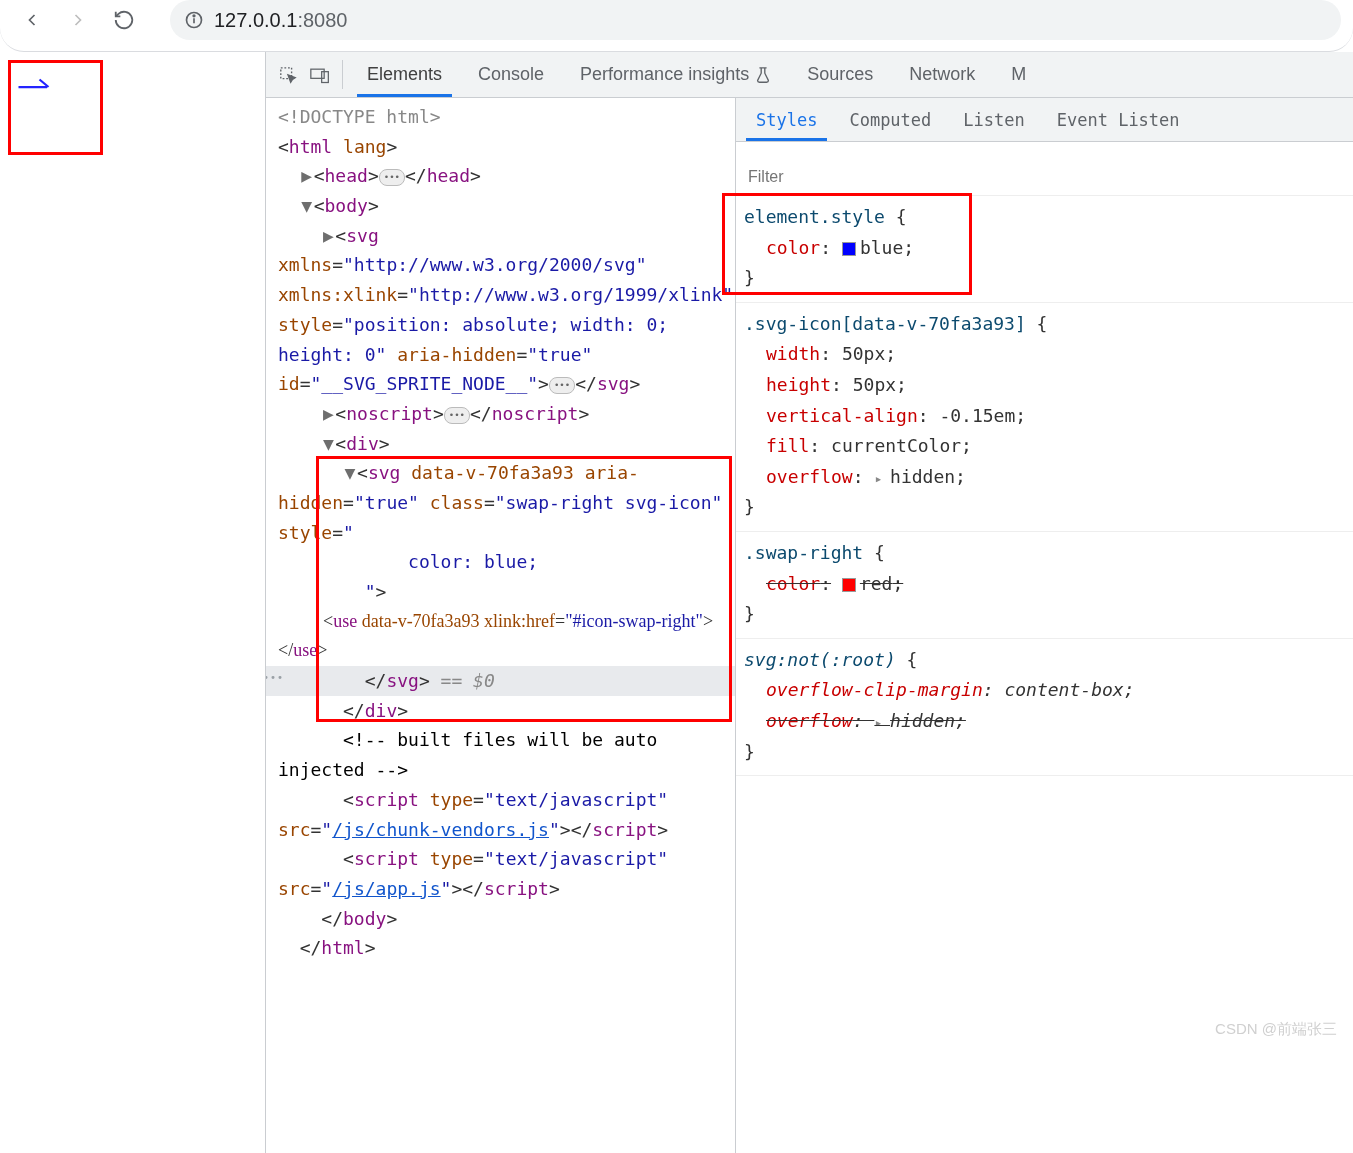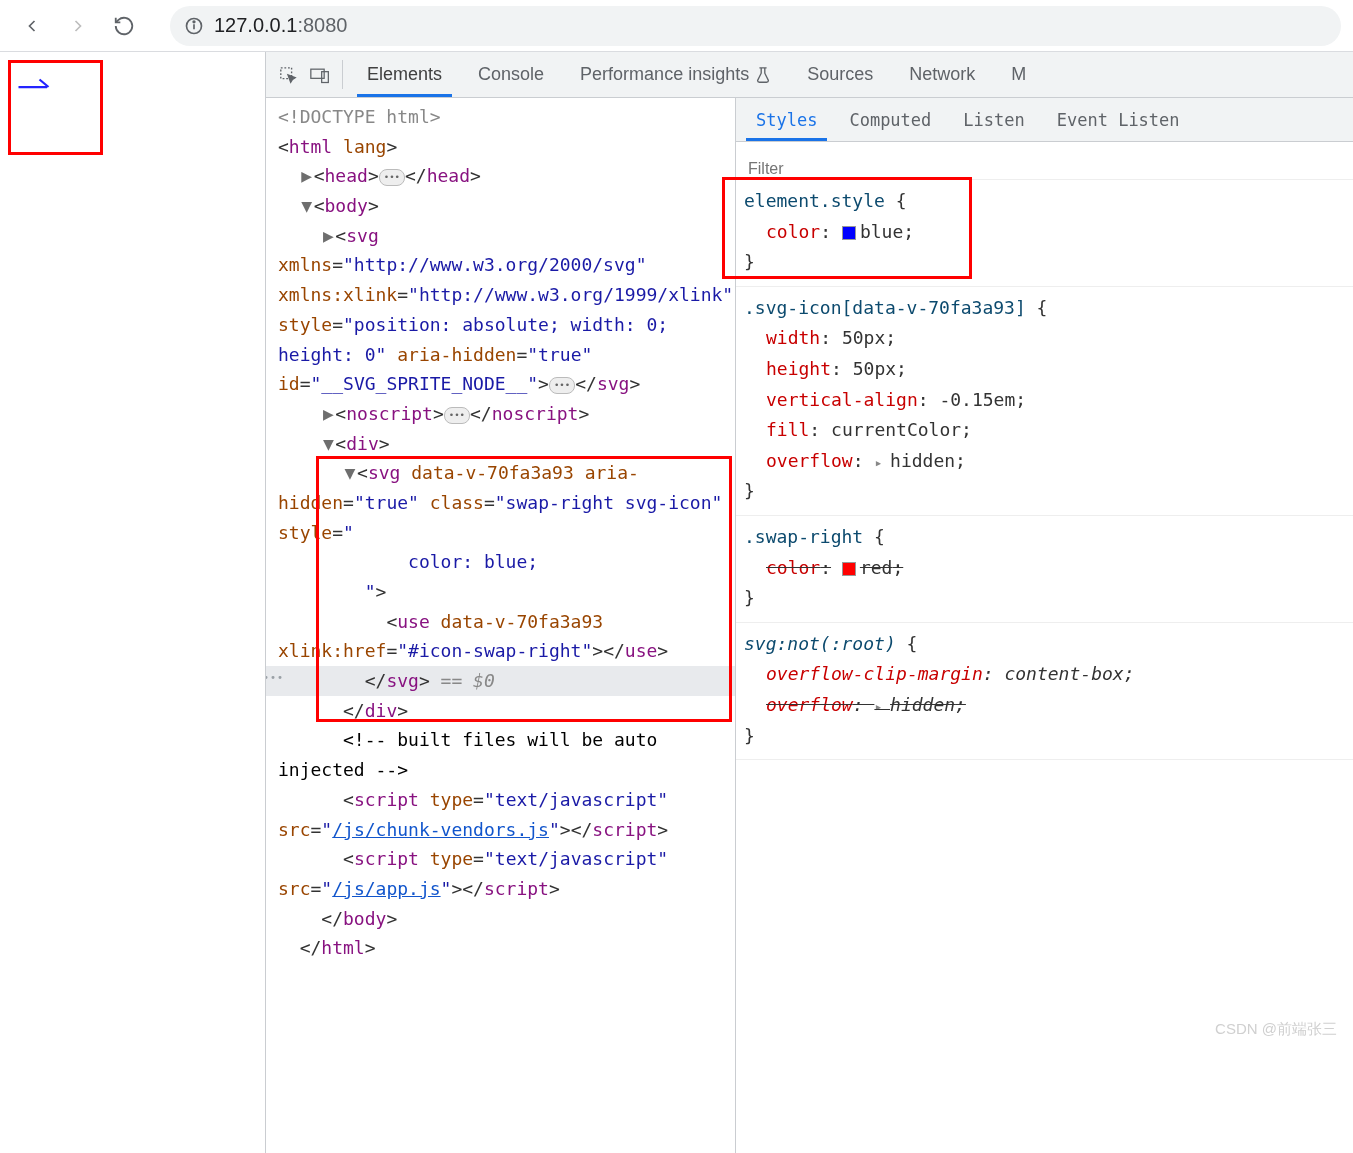--- a/index.html
+++ b/index.html
@@ -12,23 +12,23 @@
   width: 1353px;
   height: 1153px;
   overflow: hidden;
 }
 .mono { font-family: Consolas, Menlo, monospace; }
 
 .browser-bar {
   height: 52px;
   border-bottom: 1px solid #dadce0;
   display: flex;
-  align-items: center;
   padding: 0 12px;
   gap: 6px;
+  border-radius: 24px;
 }
 .nav-btn {
   width: 40px; height: 40px;
   display: flex; align-items: center; justify-content: center;
   color: #5f6368;
   border-radius: 50%;
 }
 .nav-btn.disabled { color: #bdbdbd; }
 .addr {
   flex: 1;
@@ -172,22 +172,23 @@
   position:relative;
 }
 .styles-tab.active{ color:#1a73e8;}
 .styles-tab.active::after{
   content:""; position:absolute; left:6px; right:6px; bottom:0;
   height:3px; background:#1a73e8;
 }
 .filter-row{
   height:38px;
   border-bottom:1px solid #eee;
-  display:flex; align-items:flex-end;
+  display:flex; align-items:center;
   padding:0 10px;
+  margin-top:16px;
 }
 .filter-row input{
   border:none; outline:none;
   width:100%;
   font-size:16px;
   color:#5f6368;
   background:transparent;
 }
 .rule-block{
   border-bottom:1px solid #eee;
@@ -298,21 +299,21 @@
 <div class="row light">&lt;!DOCTYPE html&gt;</div>
 <div class="row">&lt;<span class="tag">html</span> <span class="attr-n">lang</span>&gt;</div>
 <div class="row">  <span class="tri">▶</span>&lt;<span class="tag">head</span>&gt;<span class="dots-badge">•••</span>&lt;/<span class="tag">head</span>&gt;</div>
 <div class="row">  <span class="tri">▼</span>&lt;<span class="tag">body</span>&gt;</div>
 <div class="row" style="white-space:pre-wrap;padding-left:12px;">    <span class="tri">▶</span>&lt;<span class="tag">svg</span> <span class="attr-n">xmlns</span>=<span class="attr-v">"http://www.w3.org/2000/svg"</span> <span class="attr-n">xmlns:xlink</span>=<span class="attr-v">"http://www.w3.org/1999/xlink"</span> <span class="attr-n">style</span>=<span class="attr-v">"position: absolute; width: 0; height: 0"</span> <span class="attr-n">aria-hidden</span>=<span class="attr-v">"true"</span> <span class="attr-n">id</span>=<span class="attr-v">"__SVG_SPRITE_NODE__"</span>&gt;<span class="dots-badge">•••</span>&lt;/<span class="tag">svg</span>&gt;</div>
 <div class="row">    <span class="tri">▶</span>&lt;<span class="tag">noscript</span>&gt;<span class="dots-badge">•••</span>&lt;/<span class="tag">noscript</span>&gt;</div>
 <div class="row">    <span class="tri">▼</span>&lt;<span class="tag">div</span>&gt;</div>
 <div class="row" style="white-space:pre-wrap;">      <span class="tri">▼</span>&lt;<span class="tag">svg</span> <span class="attr-n">data-v-70fa3a93</span> <span class="attr-n">aria-hidden</span>=<span class="attr-v">"true"</span> <span class="attr-n">class</span>=<span class="attr-v">"swap-right svg-icon"</span> <span class="attr-n">style</span>=<span class="attr-v">"</span></div>
 <div class="row"><span class="attr-v">            color: blue;</span></div>
 <div class="row">        <span class="attr-v">"</span>&gt;</div>
-<div class="row" style="white-space:pre-wrap;">          &lt;<span class="tag">use</span> <span class="attr-n">data-v-70fa3a93</span> <span class="attr-n">xlink:href</span>=<span class="attr-v">"#icon-swap-right"</span>&gt;&lt;/<span class="tag">use</span>&gt;</div>
+<div class="row" style="white-space:pre-wrap;font-family:Liberation Serif, serif;">          &lt;<span class="tag">use</span> <span class="attr-n">data-v-70fa3a93</span> <span class="attr-n">xlink:href</span>=<span class="attr-v">"#icon-swap-right"</span>&gt;&lt;/<span class="tag">use</span>&gt;</div>
 <div class="row sel-line">        &lt;/<span class="tag">svg</span>&gt; <span class="selvar">== $0</span></div>
 <div class="row">      &lt;/<span class="tag">div</span>&gt;</div>
 <div class="row" style="white-space:pre-wrap;">      <span class="comment">&lt;!-- built files will be auto injected --&gt;</span></div>
 <div class="row" style="white-space:pre-wrap;">      &lt;<span class="tag">script</span> <span class="attr-n">type</span>=<span class="attr-v">"text/javascript"</span> <span class="attr-n">src</span>=<span class="attr-v">"</span><span class="link">/js/chunk-vendors.js</span><span class="attr-v">"</span>&gt;&lt;/<span class="tag">script</span>&gt;</div>
 <div class="row" style="white-space:pre-wrap;">      &lt;<span class="tag">script</span> <span class="attr-n">type</span>=<span class="attr-v">"text/javascript"</span> <span class="attr-n">src</span>=<span class="attr-v">"</span><span class="link">/js/app.js</span><span class="attr-v">"</span>&gt;&lt;/<span class="tag">script</span>&gt;</div>
 <div class="row">    &lt;/<span class="tag">body</span>&gt;</div>
 <div class="row">  &lt;/<span class="tag">html</span>&gt;</div>
 
         <div class="red-outline" style="left:50px;top:358px;width:416px;height:266px"></div>
       </div>

